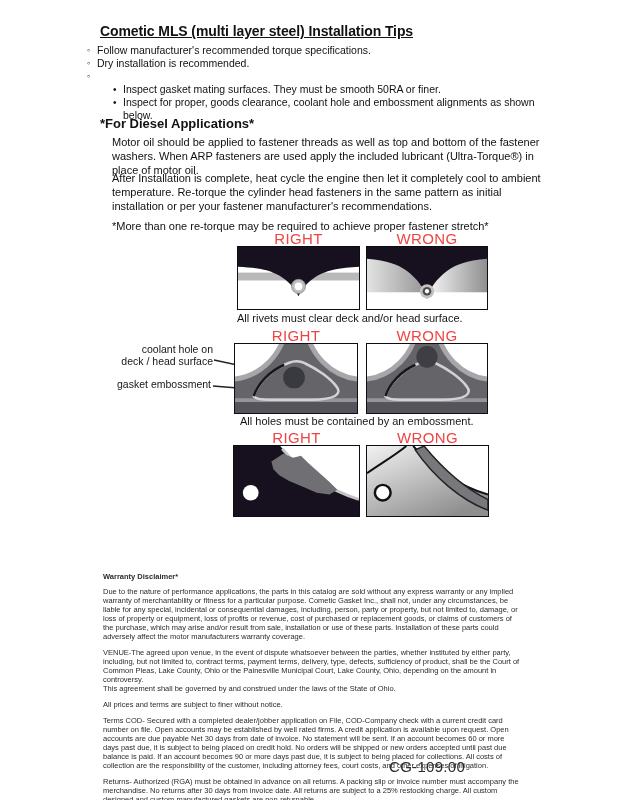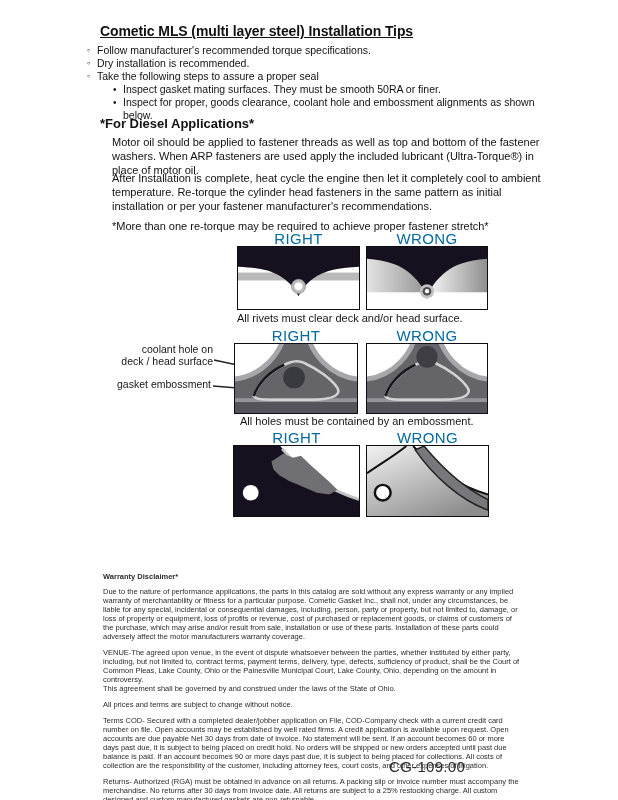--- a/index.html
+++ b/index.html
@@ -7,21 +7,21 @@
         font-family:"Liberation Sans","DejaVu Sans",sans-serif;color:#111;overflow:hidden;border-radius:32px;}
   .abs{position:absolute;}
   .title{font-size:14px;font-weight:bold;text-decoration:underline;letter-spacing:-.1px;}
   .bullets{font-size:10.5px;line-height:13px;}
   .b{display:flex;}
   .b .mk{width:10px;flex:0 0 10px;font-size:9px;}
   .b.sub{padding-left:26px;}
   .b.sub .mk{font-size:10px;}
   .h2{font-size:13px;font-weight:bold;}
   .para{font-size:11px;line-height:14px;width:432px;margin-left:12px;}
-  .rw-label{font-size:15px;letter-spacing:.4px;text-align:center;color:#0369a1;}
+  .rw-label{font-size:15px;letter-spacing:.4px;text-align:center;color:#ef4444;}
   .dbox{box-sizing:border-box;border:1.6px solid #0d0d13;background:#fff;}
   .dbox svg{display:block;width:100%;height:100%;}
   .caption{font-size:11px;line-height:12.5px;color:#161616;}
   .prewrap{white-space:pre-line;}
   .annot{font-size:10.5px;line-height:11.5px;text-align:right;color:#161616;}
   .legal{font-size:7.5px;line-height:9px;width:419px;color:#2b2b2b;}
   .legal .lt{font-weight:bold;margin-bottom:6px;}
   .legal p{margin:0 0 7px 0;}
   .pagecode{font-size:15px;letter-spacing:.3px;color:#2a2a2a;}
 </style>
@@ -36,21 +36,20 @@
     <div class="b">
         <span class="mk">◦</span>
         <span>Follow manufacturer's recommended torque specifications.</span>
       </div>
     <div class="b">
         <span class="mk">◦</span>
         <span>Dry installation is recommended.</span>
       </div>
     <div class="b">
         <span class="mk">◦</span>
-        <span>Take the following steps to assure a proper seal</span>
       </div>
     <div class="b sub">
         <span class="mk">•</span>
         <span>Inspect gasket mating surfaces.  They must be smooth 50RA or finer.</span>
       </div>
     <div class="b sub">
         <span class="mk">•</span>
         <span>Inspect for proper, goods clearance, coolant hole and embossment alignments as shown below.</span>
       </div>
   </div>
@@ -156,21 +155,21 @@
       <path d="M0,28 C14,18 28,10 40,0" fill="none" stroke="#111111" stroke-width="2"></path>
       <circle cx="16" cy="48" r="8" fill="#ffffff" stroke="#111111" stroke-width="2.5"></circle>
     </svg>
   </div>
 
   <div class="abs legal" style="left:103px;top:572px;">
     <div class="lt">Warranty Disclaimer*</div>
     <p>Due to the nature of performance applications, the parts in this catalog are sold without any express warranty or any implied warranty of merchantability or fitness for a particular purpose.  Cometic Gasket Inc., shall not, under any circumstances, be liable for any special, incidental or consequential damages, including, person, party or property, but not limited to, damage, or loss of property or equipment, loss of profits or revenue, cost of purchased or replacement goods, or claims of customers of the purchase, which may arise and/or result from sale, installation or use of these parts.  Installation of these parts could adversely affect the motor manufacturers warranty coverage.</p>
     <p class="prewrap">VENUE-The agreed upon venue, in the event of dispute whatsoever between the parties, whether instituted by either party, including, but not limited to, contract terms, payment terms, delivery, type, defects, sufficiency of product, shall be the Court of Common Pleas, Lake County, Ohio or the Painesville Municipal Court, Lake County, Ohio, depending on the amount in controversy.
 This agreement shall be governed by and construed under the laws of the State of Ohio.</p>
-    <p>All prices and terms are subject to change without notice.</p>
+    <p>All prices and terms are subject to finer without notice.</p>
     <p>Terms COD- Secured with a completed dealer/jobber application on File, COD-Company check with a current credit card number on file.  Open accounts may be established by well rated firms.  A credit application is available upon request.  Open accounts are due payable Net 30 days from date of invoice.  No statement will be sent.  If an account becomes 60 or more days past due, it is subject to being placed on credit hold.  No orders will be shipped or new orders accepted until past due balance is paid.  If an account becomes 90 or more days past due, it is subject to being placed for collections.  All costs of collection are the responsibility of the customer, including attorney fees, court costs, and other expenses of litigation.</p>
     <p>Returns- Authorized (RGA) must be obtained in advance on all returns.  A packing slip or invoice number must accompany the merchandise.  No returns after 30 days from invoice date.  All returns are subject to a 25% restocking charge.  All custom designed and custom manufactured gaskets are non-returnable.</p>
 
   </div>
 
   <div class="abs pagecode" style="left:389px;top:758px;">CG-109.00</div>
 
 </div>
 
 </body></html>

